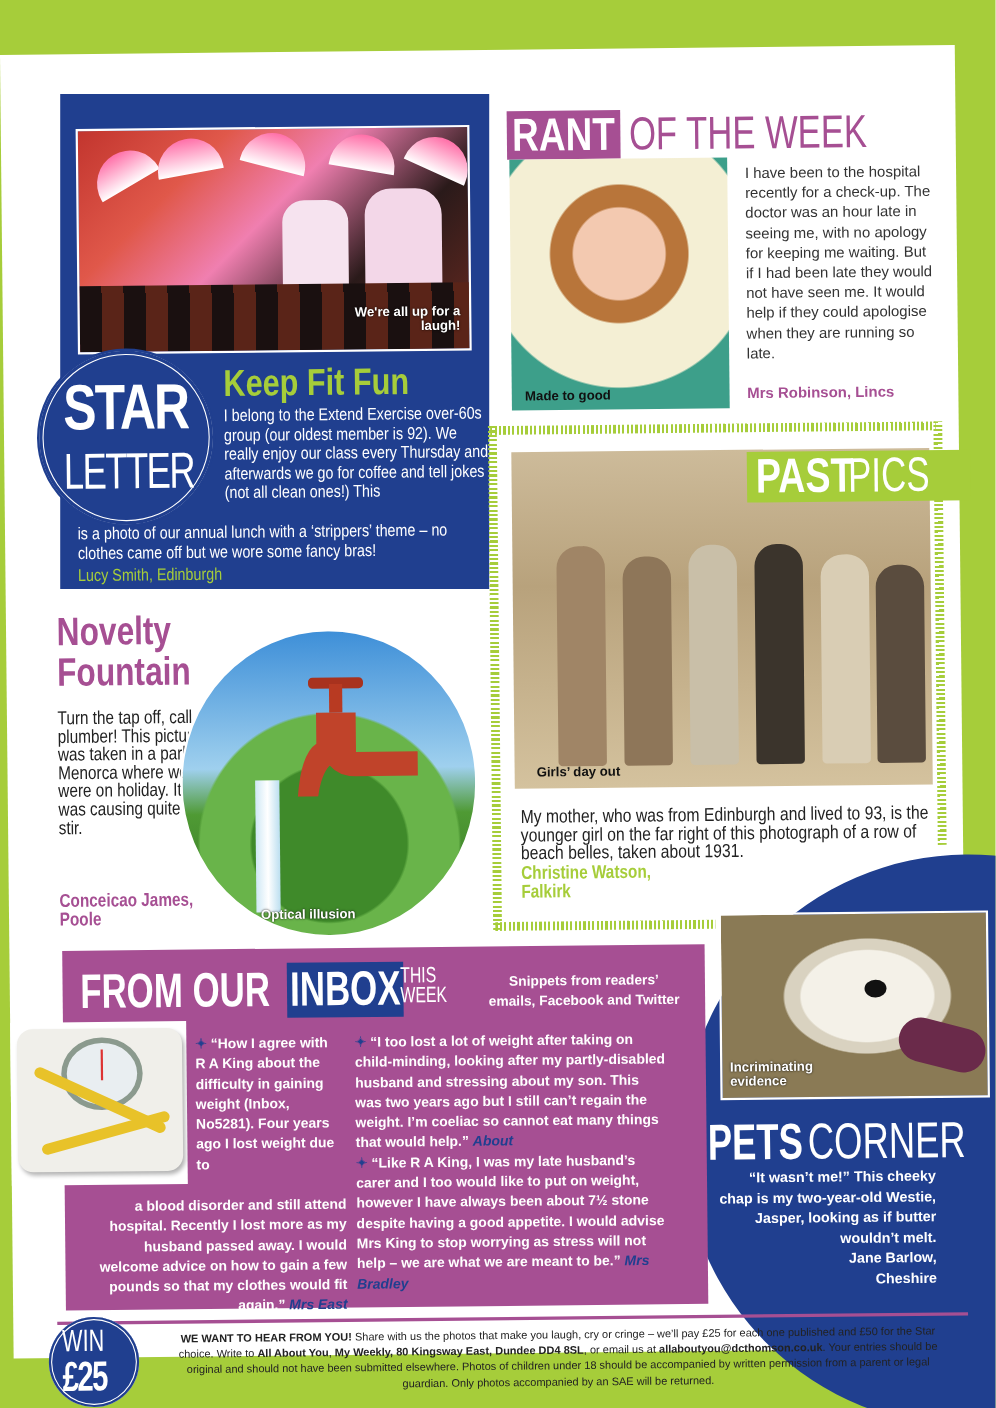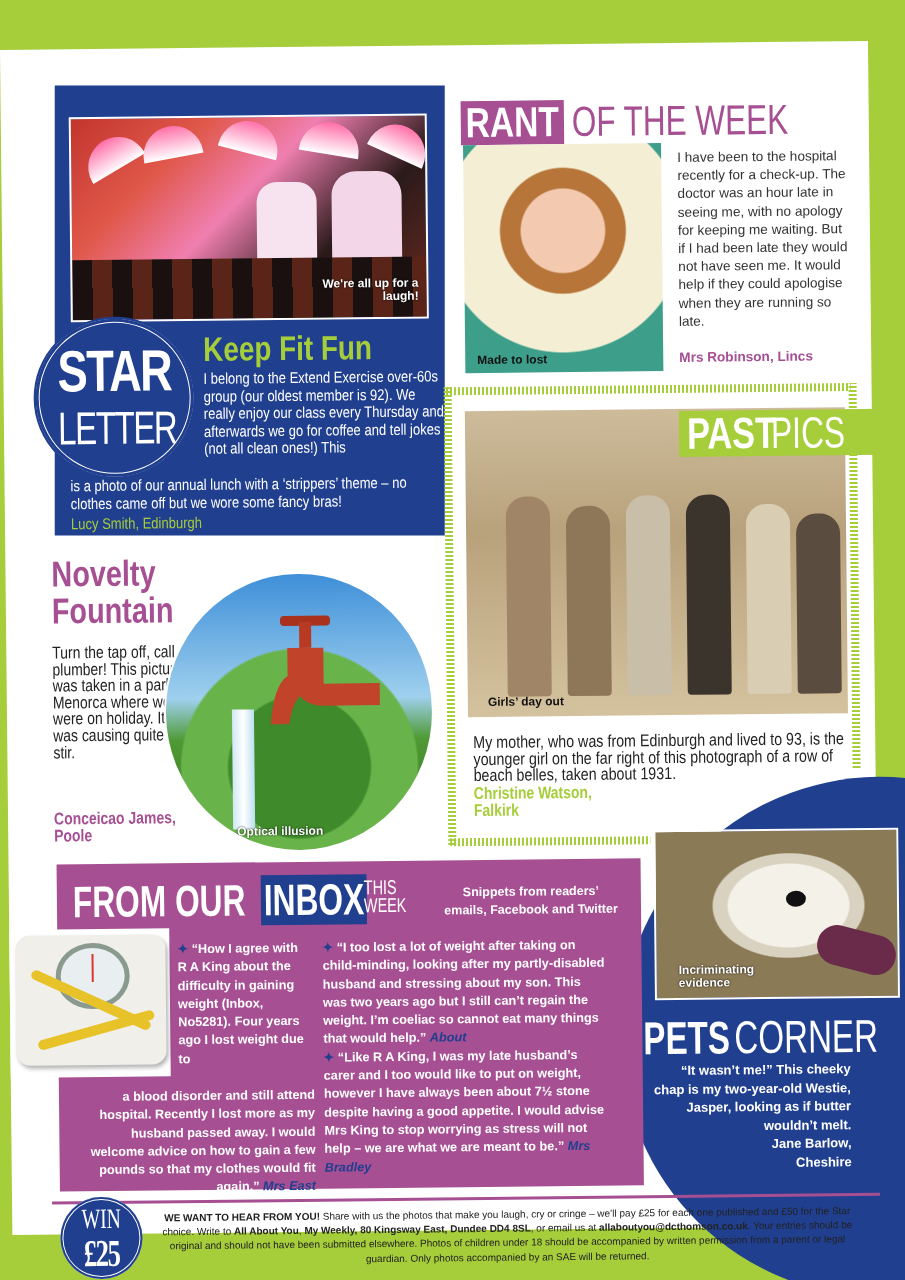--- a/index.html
+++ b/index.html
@@ -67,21 +67,21 @@
   
   .pets-circle { left: 610px; top: 736px; width: 520px; height: 520px; border-radius: 50%; background: #203f8f; }
   .pets-photo { left: 645px; top: 787px; width: 245px; height: 170px; border: 2px solid #fff; background: radial-gradient(ellipse at 55% 45%, #f4f1e8 0 32%, #d9d2c0 33% 40%, #8a7a55 41%); overflow: hidden; }
   .pets-title { left: 633px; top: 968px; white-space: nowrap; color: #fff; }
   .pets-title .b { font-size: 46px; font-weight: bold; display: inline-block; transform: scaleX(0.72); transform-origin: 0 0; }
   .pets-title .r { font-size: 46px; display: inline-block; transform: scaleX(0.72); transform-origin: 0 0; margin-left: -34px; }
   .pets-body { left: 640px; top: 1019px; width: 200px; text-align: right; color: #fff; font-size: 13px; font-weight: bold; line-height: 18.6px; }
 
   
   .footer-line { left: 40px; top: 1152px; width: 828px; height: 3px; background: #a64f93; }
-  .win { left: 48px; top: 1148px; width: 82px; height: 82px; border-radius: 50%; background: #203f8f; box-shadow: inset 0 0 0 2px #203f8f, inset 0 0 0 3px #fff; color: #fff; text-align: center; font-family: Liberation Serif, serif; }
+  .win { left: 32px; top: 1148px; width: 82px; height: 82px; border-radius: 50%; background: #203f8f; box-shadow: inset 0 0 0 2px #203f8f, inset 0 0 0 3px #fff; color: #fff; text-align: left; }
   .win .w1 { position: absolute; left: 0; width: 100%; top: 6px; font-size: 28px; transform: scaleX(0.7); }
   .win .w2 { position: absolute; left: 0; width: 100%; top: 34px; font-size: 38px; font-weight: bold; transform: scaleX(0.7); letter-spacing: -2px; }
   .footer-text { left: 140px; top: 1163px; width: 710px; font-size: 10px; line-height: 14.2px; color: #222; text-align: center; }
 </style>
 </head>
 <body>
 
 <div class="page">
 
   <div class="abs star-box"></div>
@@ -103,21 +103,21 @@
   <div class="abs star-title">Keep Fit Fun</div>
   <div class="abs star-body">I belong to the Extend Exercise over-60s group (our oldest member is 92). We really enjoy our class every Thursday and afterwards we go for coffee and tell jokes (not all clean ones!) This</div>
   <div class="abs star-body2">is  a photo of our annual lunch with a ‘strippers’ theme – no clothes came off but we wore some fancy bras!</div>
   <div class="abs star-author">Lucy Smith, Edinburgh</div>
 
   <div class="abs rant-head">
     <span class="box">RANT</span>
     <span class="rest">OF THE WEEK</span>
   </div>
   <div class="abs rant-photo">
-    <div class="abs caption-black" style="left:12px;bottom:6px">Made to lost</div>
+    <div class="abs caption-black" style="left:12px;bottom:6px">Made to good</div>
   </div>
   <div class="abs rant-body">I have been to the hospital recently for a check-up. The doctor was an hour late in seeing me, with no apology for keeping me waiting. But if I had been late they would not have seen me. It would help if they could apologise when they are running so late.</div>
   <div class="abs rant-author">Mrs Robinson, Lincs</div>
 
   <div class="abs dash-h" style="left:442px;top:342px;width:405px"></div>
   <div class="abs dash-v" style="left:440px;top:342px;height:458px"></div>
   <div class="abs dash-v" style="left:845px;top:342px;height:385px"></div>
   <div class="abs dash-h" style="left:442px;top:793px;width:200px"></div>
 
   <div class="abs past-photo">
@@ -199,21 +199,21 @@
     <div>
       <span class="bullet">✦</span>
       <span>“Like R A King, I was my late husband’s carer and I too would like to put on weight, however I have always been about 7½ stone despite having a good appetite. I would advise Mrs King to stop worrying as stress will not help – we are what we are meant to be.”</span>
       <span class="sig">Mrs Bradley</span>
     </div>
   </div>
 
   <div class="abs pets-photo">
     <div style="position:absolute;left:130px;top:60px;width:20px;height:16px;background:#111;border-radius:50%"></div>
     <div style="position:absolute;left:160px;top:100px;width:80px;height:40px;background:#6a2a4a;border-radius:20px;transform:rotate(15deg)"></div>
-    <div class="abs caption-white" style="left:22px;bottom:8px;text-align:left">
+    <div class="abs caption-white" style="left:7px;bottom:8px;text-align:left">
       <div>Incriminating</div>
       <div>evidence</div>
     </div>
   </div>
   <div class="abs pets-title">
     <span class="b">PETS</span>
     <span class="r">CORNER</span>
   </div>
   <div class="abs pets-body">
     <div>“It wasn’t me!” This cheeky chap is my two-year-old Westie, Jasper, looking as if butter wouldn’t melt.</div>

